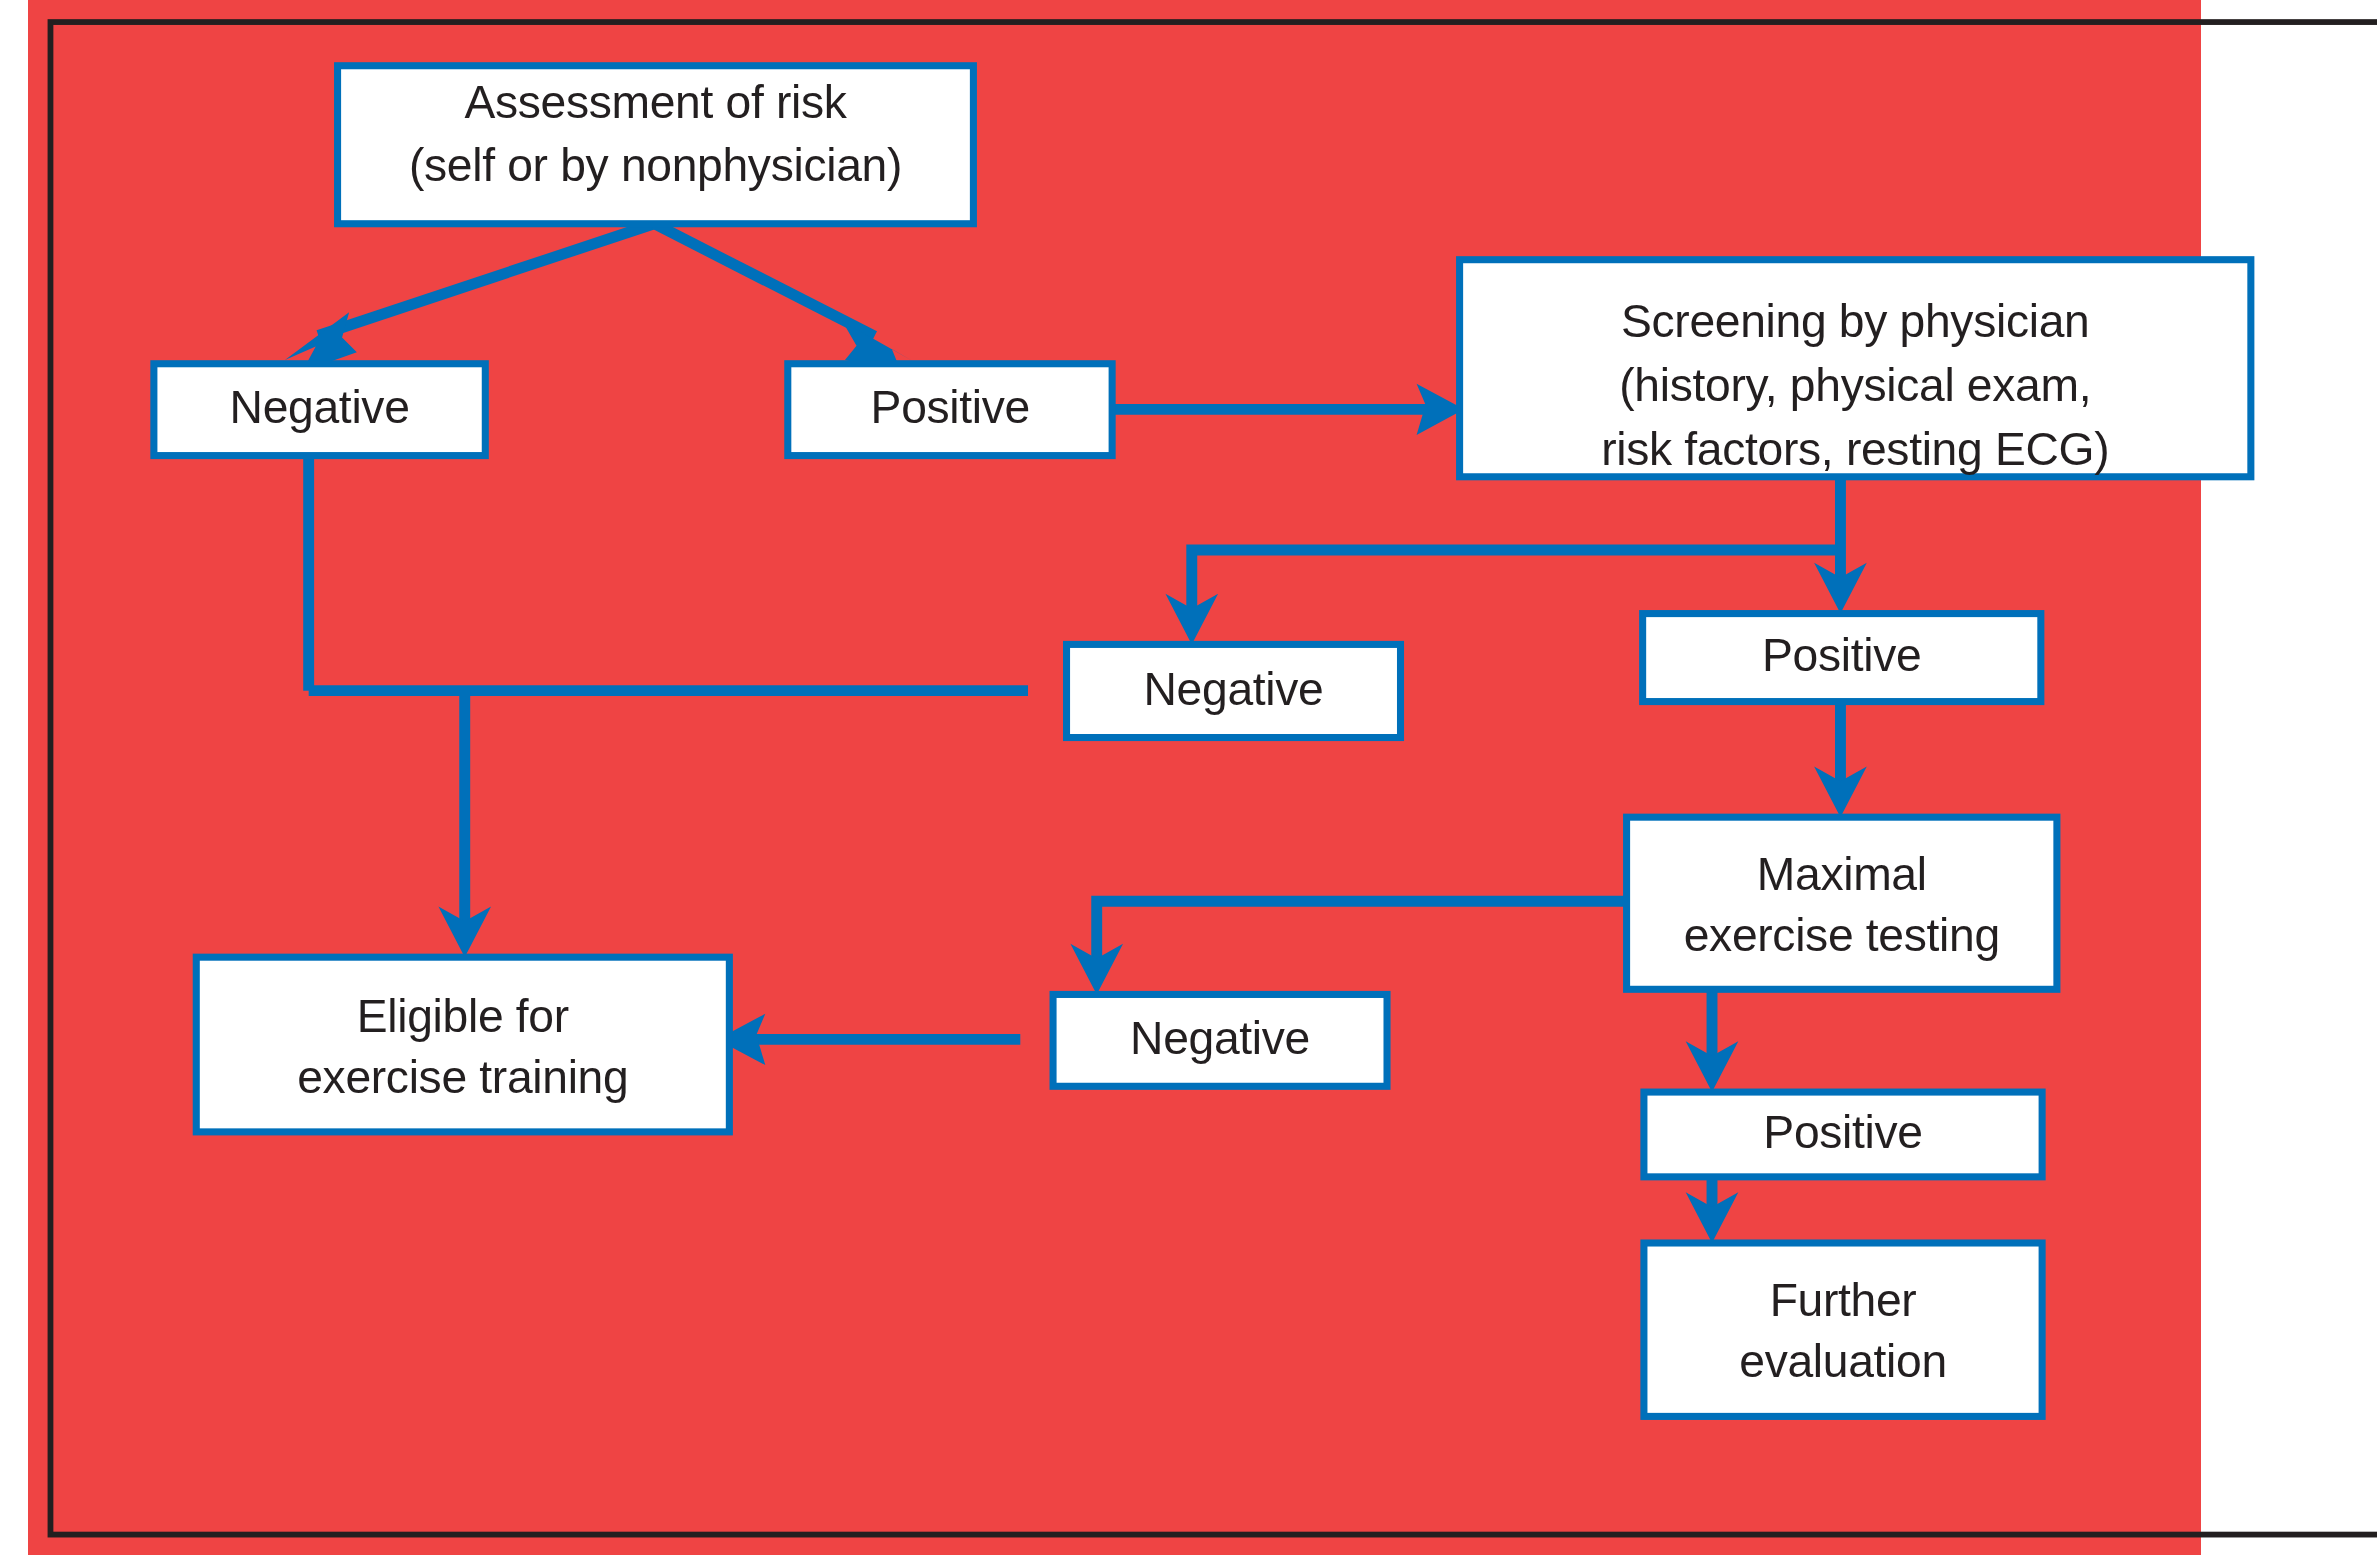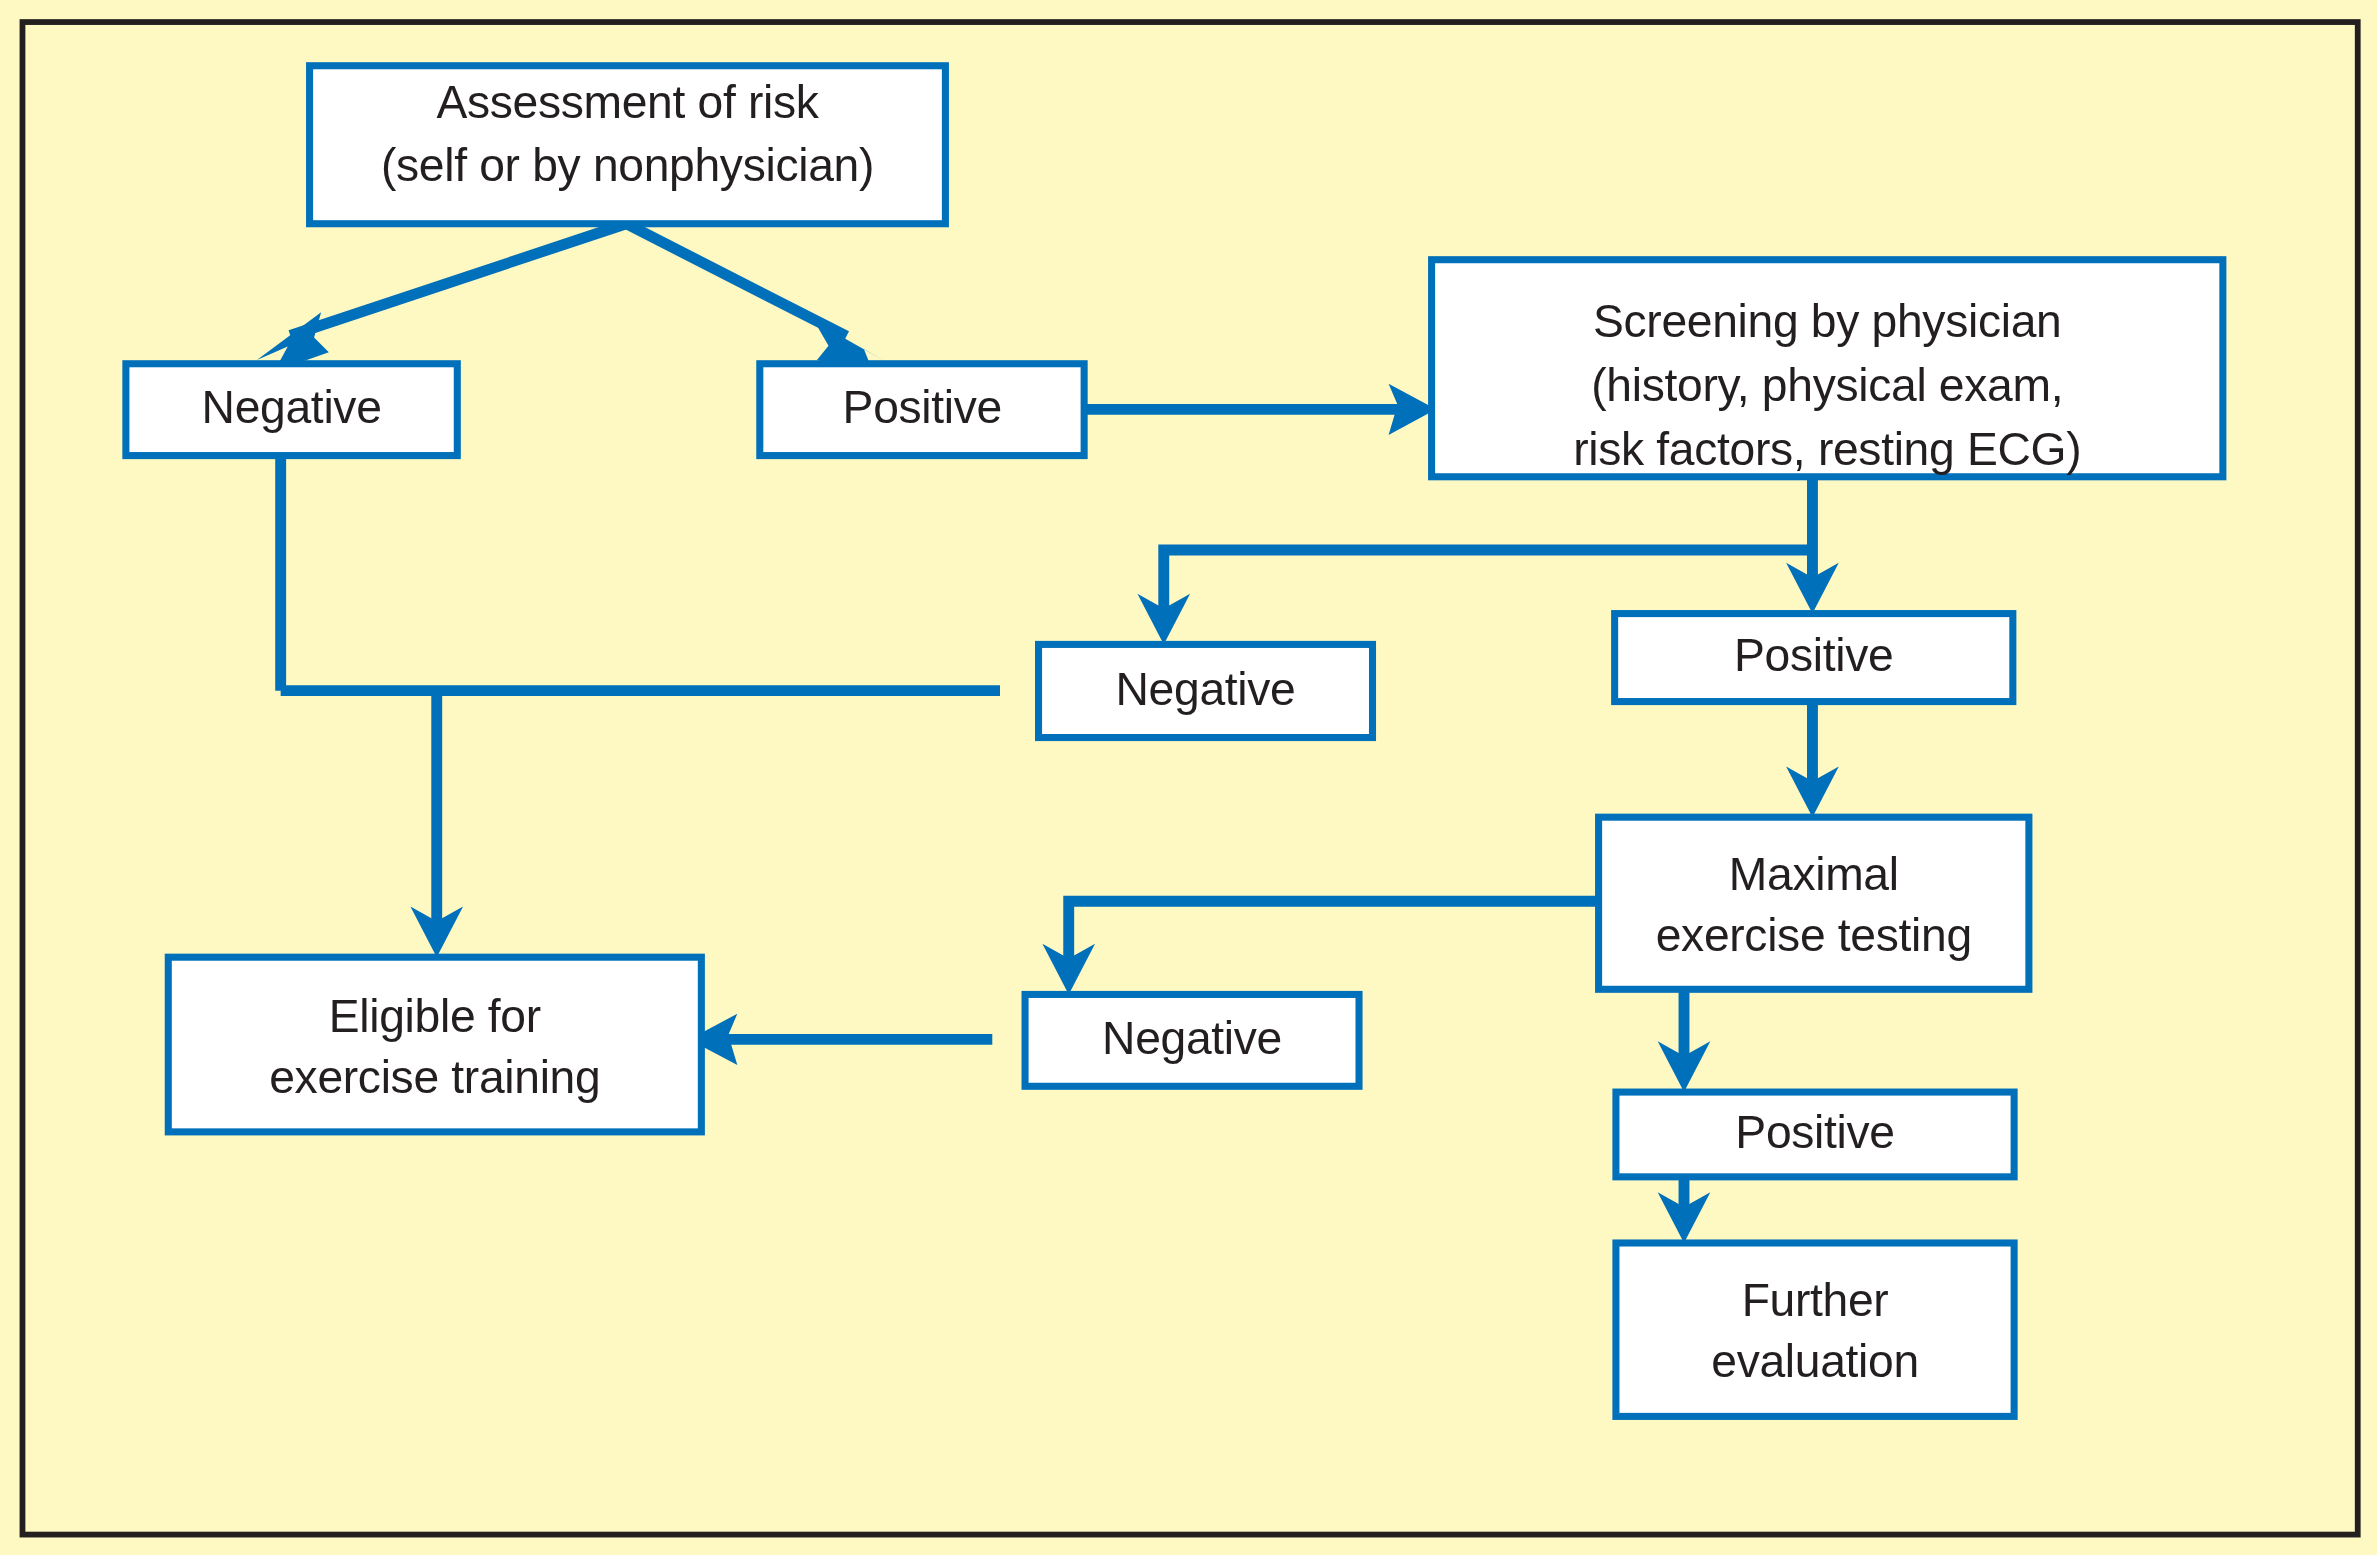--- a/index.html
+++ b/index.html
@@ -8,23 +8,24 @@
     background: #ffffff;
   }
   body {
     width: 2377px;
     height: 1556px;
     font-family: "Liberation Sans", sans-serif;
     overflow: hidden;
   }
   #figure-root {
     position: relative;
-    width: 2377px;
+    width: 2173px;
     height: 1556px;
-    background: #fef9c3;
+    background: #ef4444;
+    margin-left: 28px;
   }
   #flow-svg {
     position: absolute;
     left: 0;
     top: 0;
     width: 2377px;
     height: 1556px;
   }
   .outer-frame {
     fill: none;

